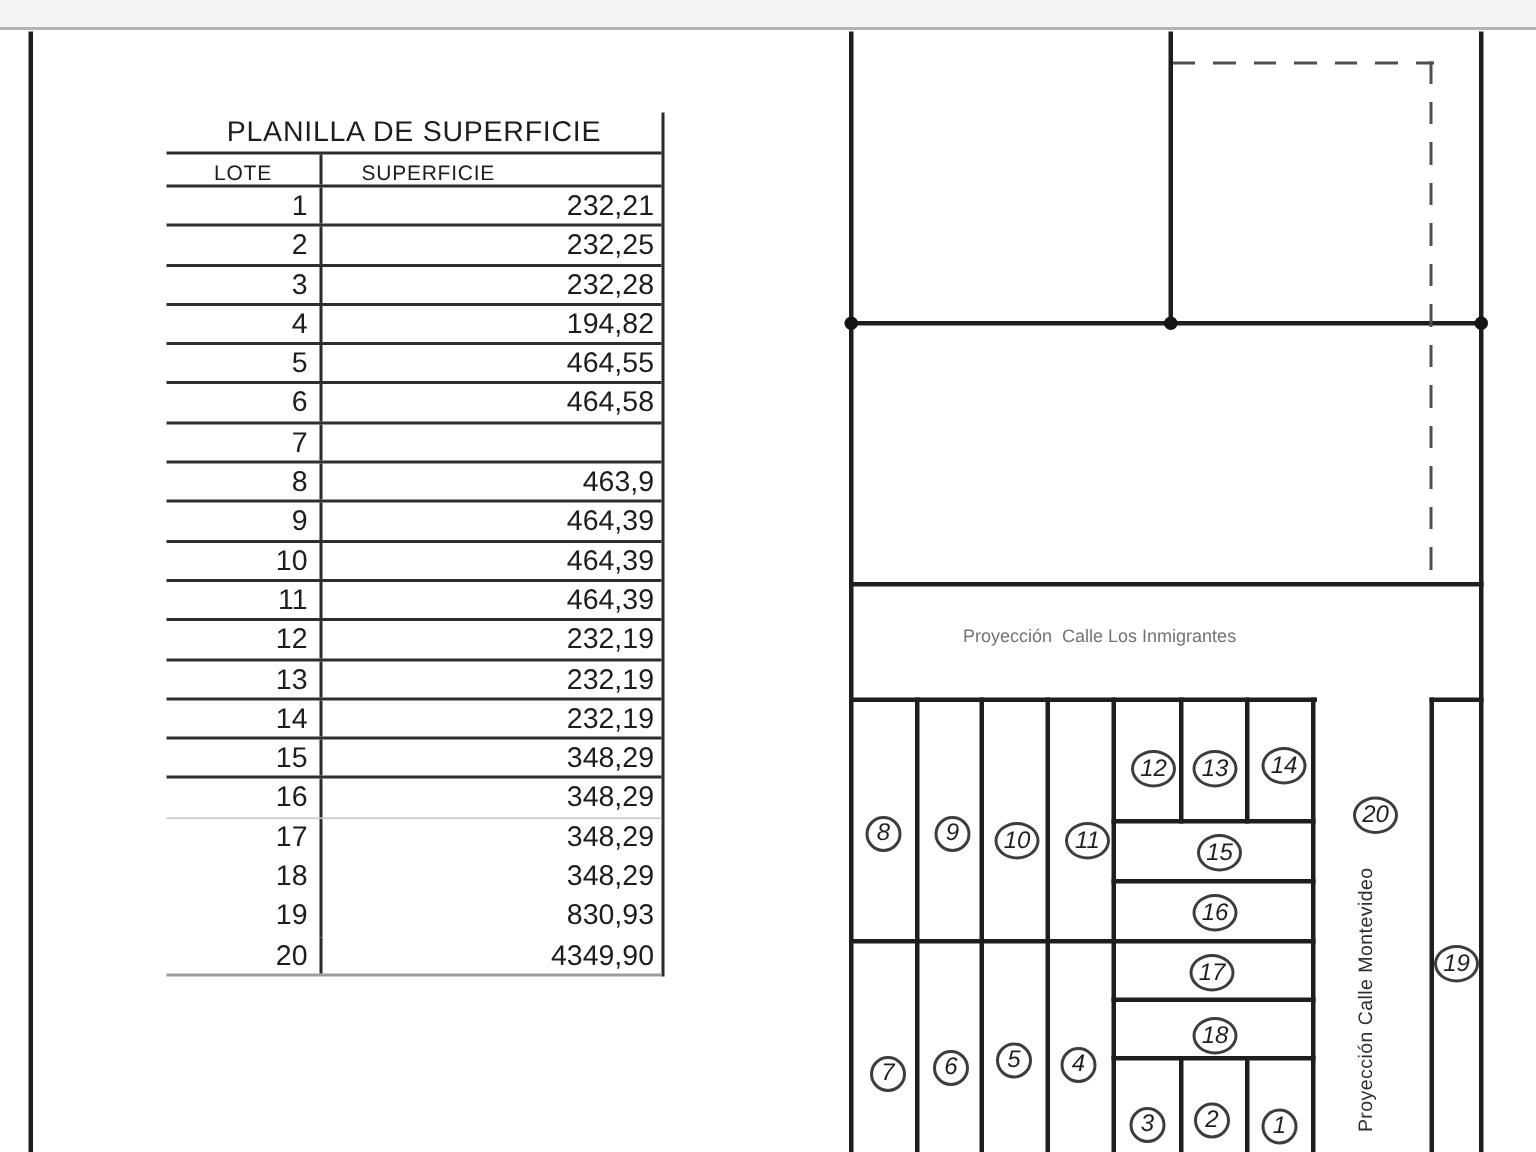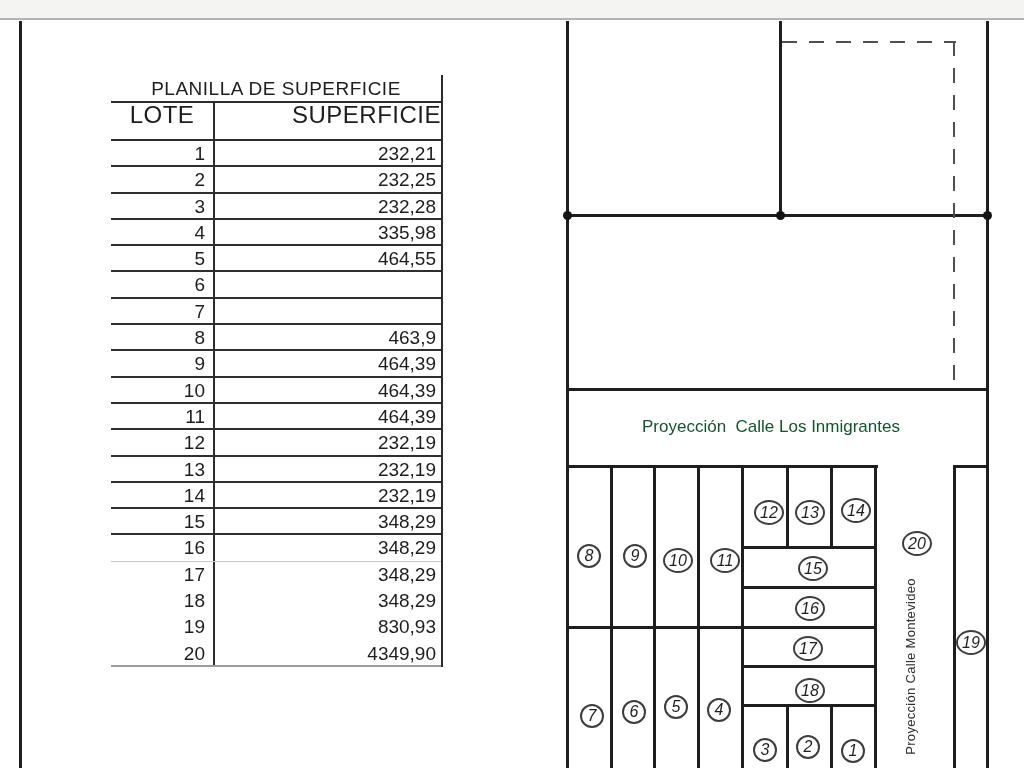--- a/index.html
+++ b/index.html
@@ -10,38 +10,38 @@
   .ln{position:absolute;background:#1e1e1e;}
   .dot{position:absolute;width:9px;height:9px;border-radius:50%;background:#141414;}
   .dash-h{position:absolute;height:2px;
           background:repeating-linear-gradient(90deg,#4f4f4f 0 15px,transparent 15px 27px);}
   .dash-v{position:absolute;width:2px;
           background:repeating-linear-gradient(180deg,#4f4f4f 0 15px,transparent 15px 27px);}
   
   .stable{position:absolute;left:111px;top:75px;width:332px;border-right:2px solid #2b2b2b;box-sizing:border-box;}
   .t-title{height:28px;line-height:27px;text-align:center;font-size:19px;letter-spacing:.5px;
            border-bottom:2px solid #2b2b2b;box-sizing:border-box;white-space:pre;}
-  .t-head{display:flex;height:38px;line-height:24px;font-size:24px;letter-spacing:.5px;
+  .t-head{display:flex;height:22px;line-height:24px;font-size:14px;letter-spacing:.5px;
           border-bottom:2px solid #2b2b2b;box-sizing:border-box;}
   .t-head .c1{width:104px;text-align:center;border-right:2px solid #2b2b2b;box-sizing:border-box;}
-  .t-head .c2{flex:1;text-align:right;}
+  .t-head .c2{flex:1;text-align:left;padding-left:26px;}
   .trow{display:flex;height:26.3px;line-height:25px;font-size:19px;
         border-bottom:2px solid #2e2e2e;box-sizing:border-box;}
   .trow .c1{width:104px;text-align:right;padding-right:8px;
             border-right:2px solid #2b2b2b;box-sizing:border-box;}
   .trow .c2{flex:1;text-align:right;padding-right:5px;box-sizing:border-box;}
   .trow.light{border-bottom:1px solid #c6c6c6;}
   .trow.none{border-bottom:none;}
   .trow.last{border-bottom:2px solid #9c9c9c;}
   
   .lot{position:absolute;width:24px;height:24px;border:2px solid #3d3d3d;border-radius:50%;
        display:flex;align-items:center;justify-content:center;font-style:italic;
        font-size:16px;color:#1f1f1f;box-sizing:border-box;background:transparent;}
   .lot.d{width:30px;height:25px;}
-  .street-top{position:absolute;left:642px;top:417px;font-size:17px;color:#14532d;white-space:pre;}
+  .street-top{position:absolute;left:642px;top:417px;font-size:12px;color:#737373;white-space:pre;}
   .street-right{position:absolute;left:816px;top:658px;width:190px;height:17px;
                 transform:rotate(-90deg);transform-origin:center;text-align:center;
                 font-size:13px;color:#2e2e2e;letter-spacing:.3px;white-space:pre;}
 </style>
 </head>
 <body>
 
 <div id="screen">
 
   <div class="topbar"></div>
@@ -119,28 +119,29 @@
     <div class="trow">
         <span class="c1">2</span>
         <span class="c2">232,25</span>
       </div>
     <div class="trow">
         <span class="c1">3</span>
         <span class="c2">232,28</span>
       </div>
     <div class="trow">
         <span class="c1">4</span>
-        <span class="c2">335,98</span>
+        <span class="c2">194,82</span>
       </div>
     <div class="trow">
         <span class="c1">5</span>
         <span class="c2">464,55</span>
       </div>
     <div class="trow">
         <span class="c1">6</span>
+        <span class="c2">464,58</span>
       </div>
     <div class="trow">
         <span class="c1">7</span>
       </div>
     <div class="trow">
         <span class="c1">8</span>
         <span class="c2">463,9</span>
       </div>
     <div class="trow">
         <span class="c1">9</span>

